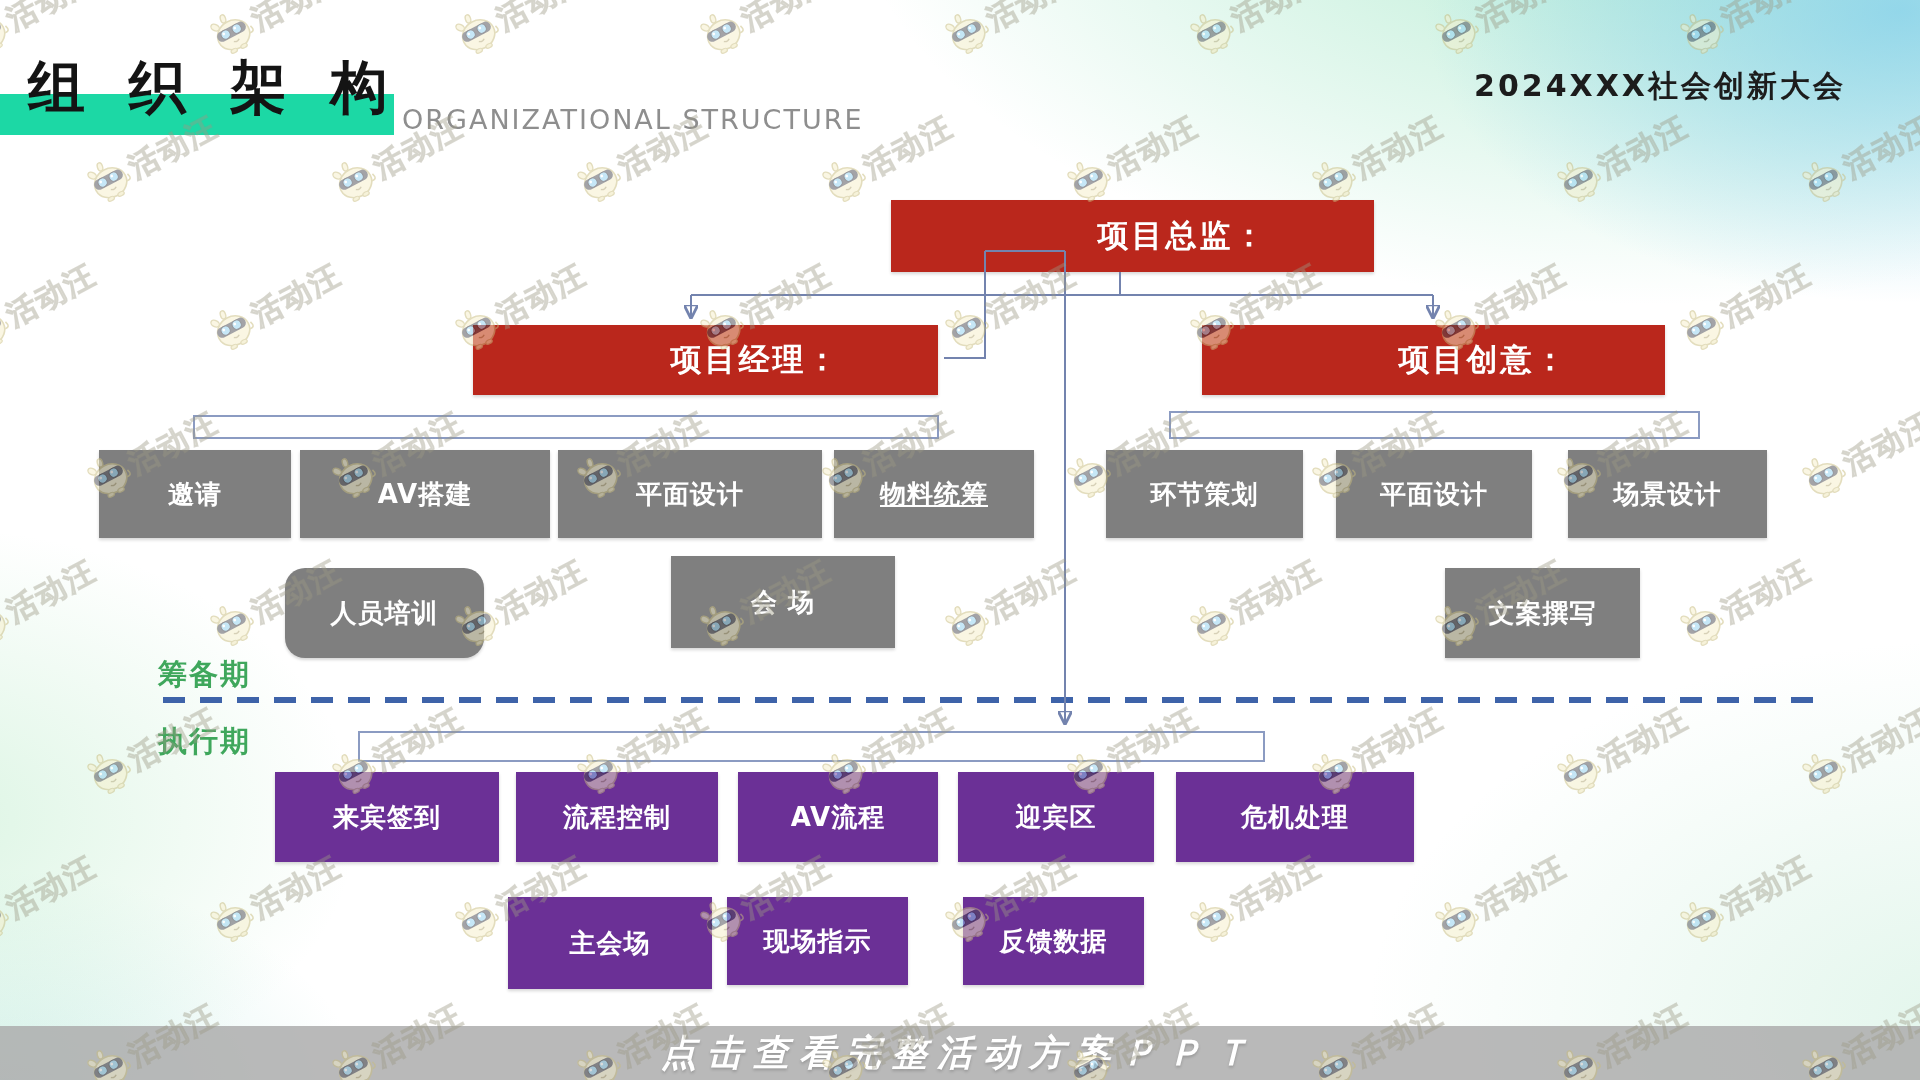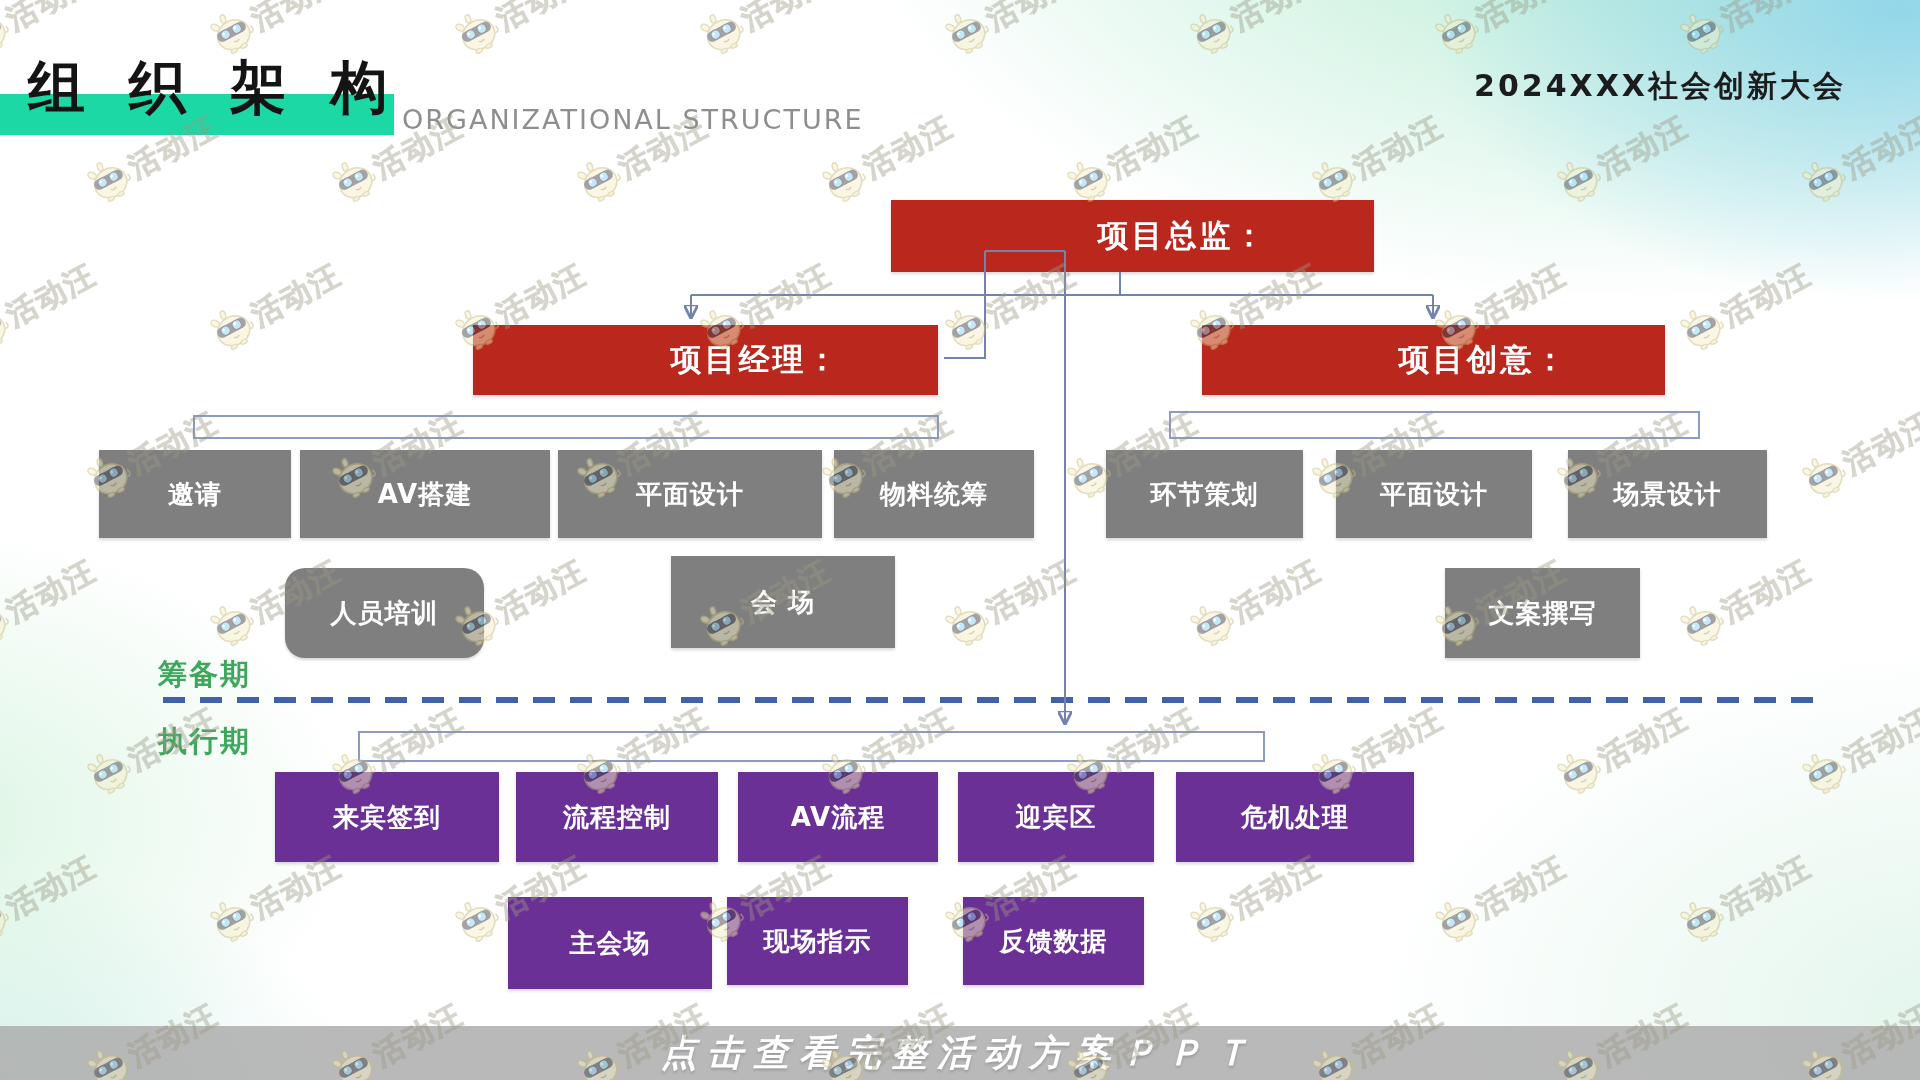--- a/index.html
+++ b/index.html
@@ -90,21 +90,21 @@
 
   <div class="box box-red" style="left:473px;top:325px;width:465px;height:70px;">项目经理：</div>
   <div class="box box-red" style="left:1202px;top:325px;width:463px;height:70px;">项目创意：</div>
 
   <div class="bracket" style="left:193px;top:415px;width:746px;height:24px;"></div>
   <div class="bracket" style="left:1169px;top:411px;width:531px;height:28px;"></div>
 
   <div class="box box-gray" style="left:99px;top:450px;width:192px;height:88px;">邀请</div>
   <div class="box box-gray" style="left:300px;top:450px;width:250px;height:88px;">AV搭建</div>
   <div class="box box-gray" style="left:558px;top:450px;width:264px;height:88px;">平面设计</div>
-  <div class="box box-gray" style="left:834px;top:450px;width:200px;height:88px;">物料统筹</div>
+  <div class="box box-gray" style="left:834px;top:450px;width:200px;height:88px;text-decoration:underline;">物料统筹</div>
 
   <div class="box box-gray" style="left:1106px;top:450px;width:197px;height:88px;">环节策划</div>
   <div class="box box-gray" style="left:1336px;top:450px;width:196px;height:88px;">平面设计</div>
   <div class="box box-gray" style="left:1568px;top:450px;width:199px;height:88px;">场景设计</div>
 
   <div class="box box-gray" style="left:285px;top:568px;width:199px;height:90px;border-radius:20px;">人员培训</div>
   <div class="box box-gray" style="left:671px;top:556px;width:224px;height:92px;">会 场</div>
   <div class="box box-gray" style="left:1445px;top:568px;width:195px;height:90px;">文案撰写</div>
 
   <div class="phase-label" style="left:158px;top:655px;">筹备期</div>

